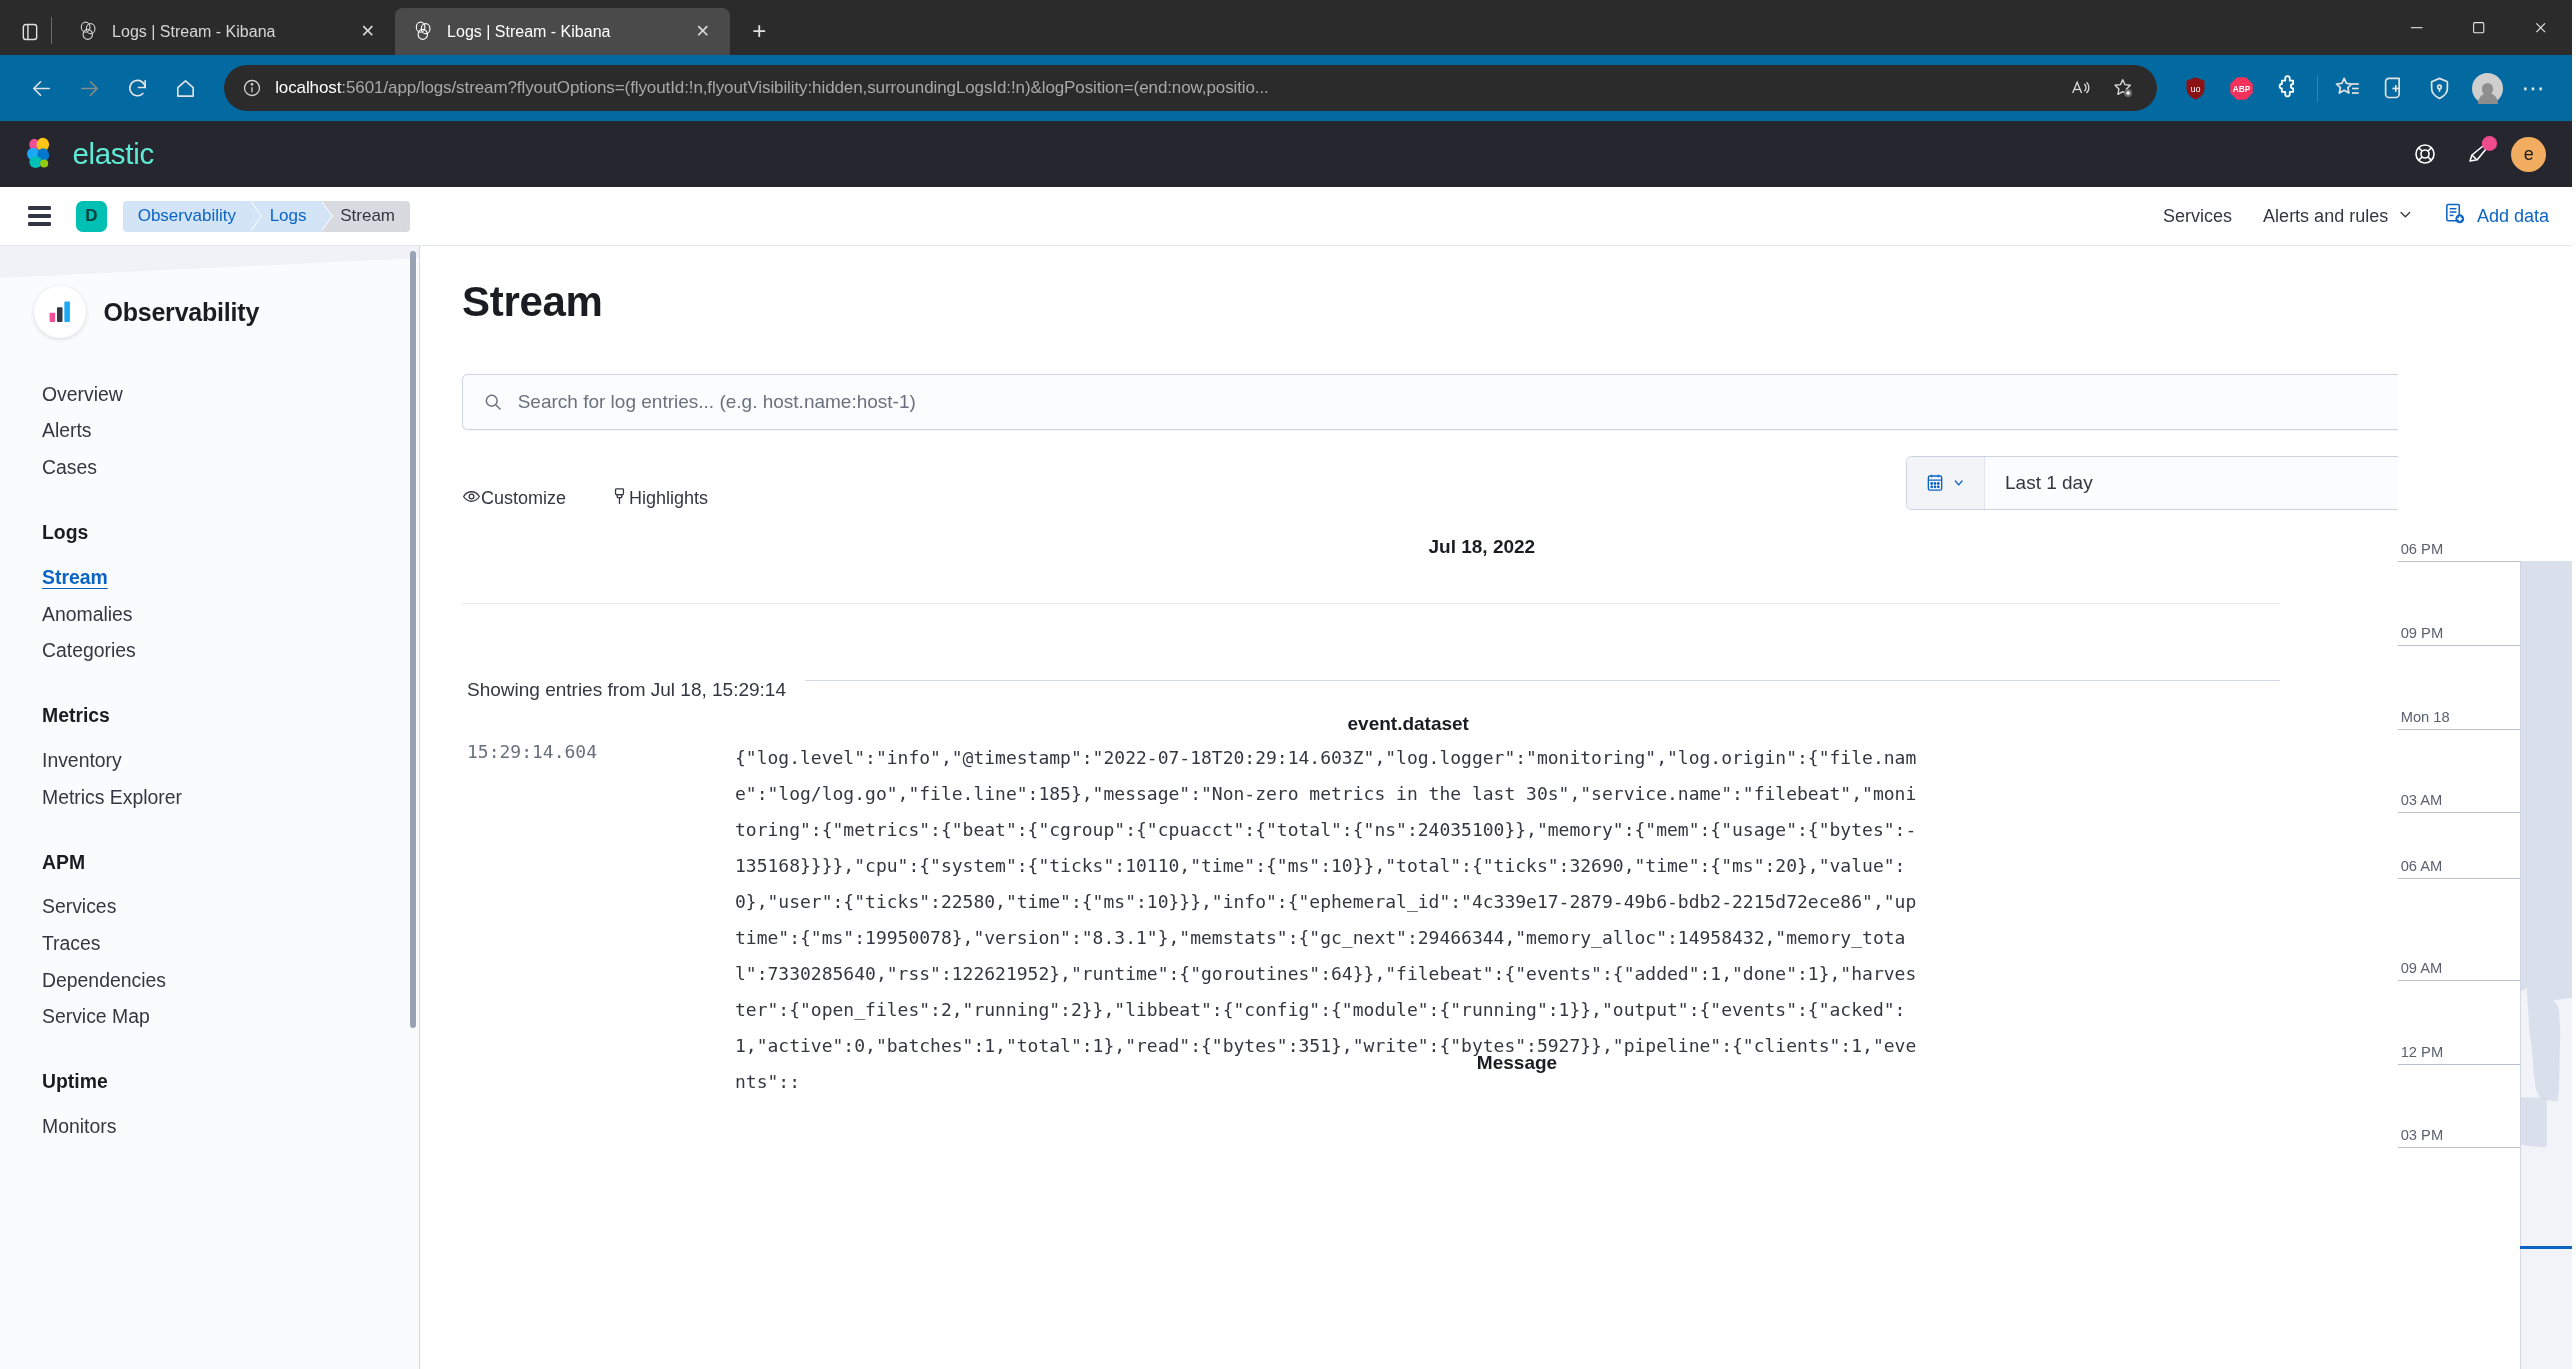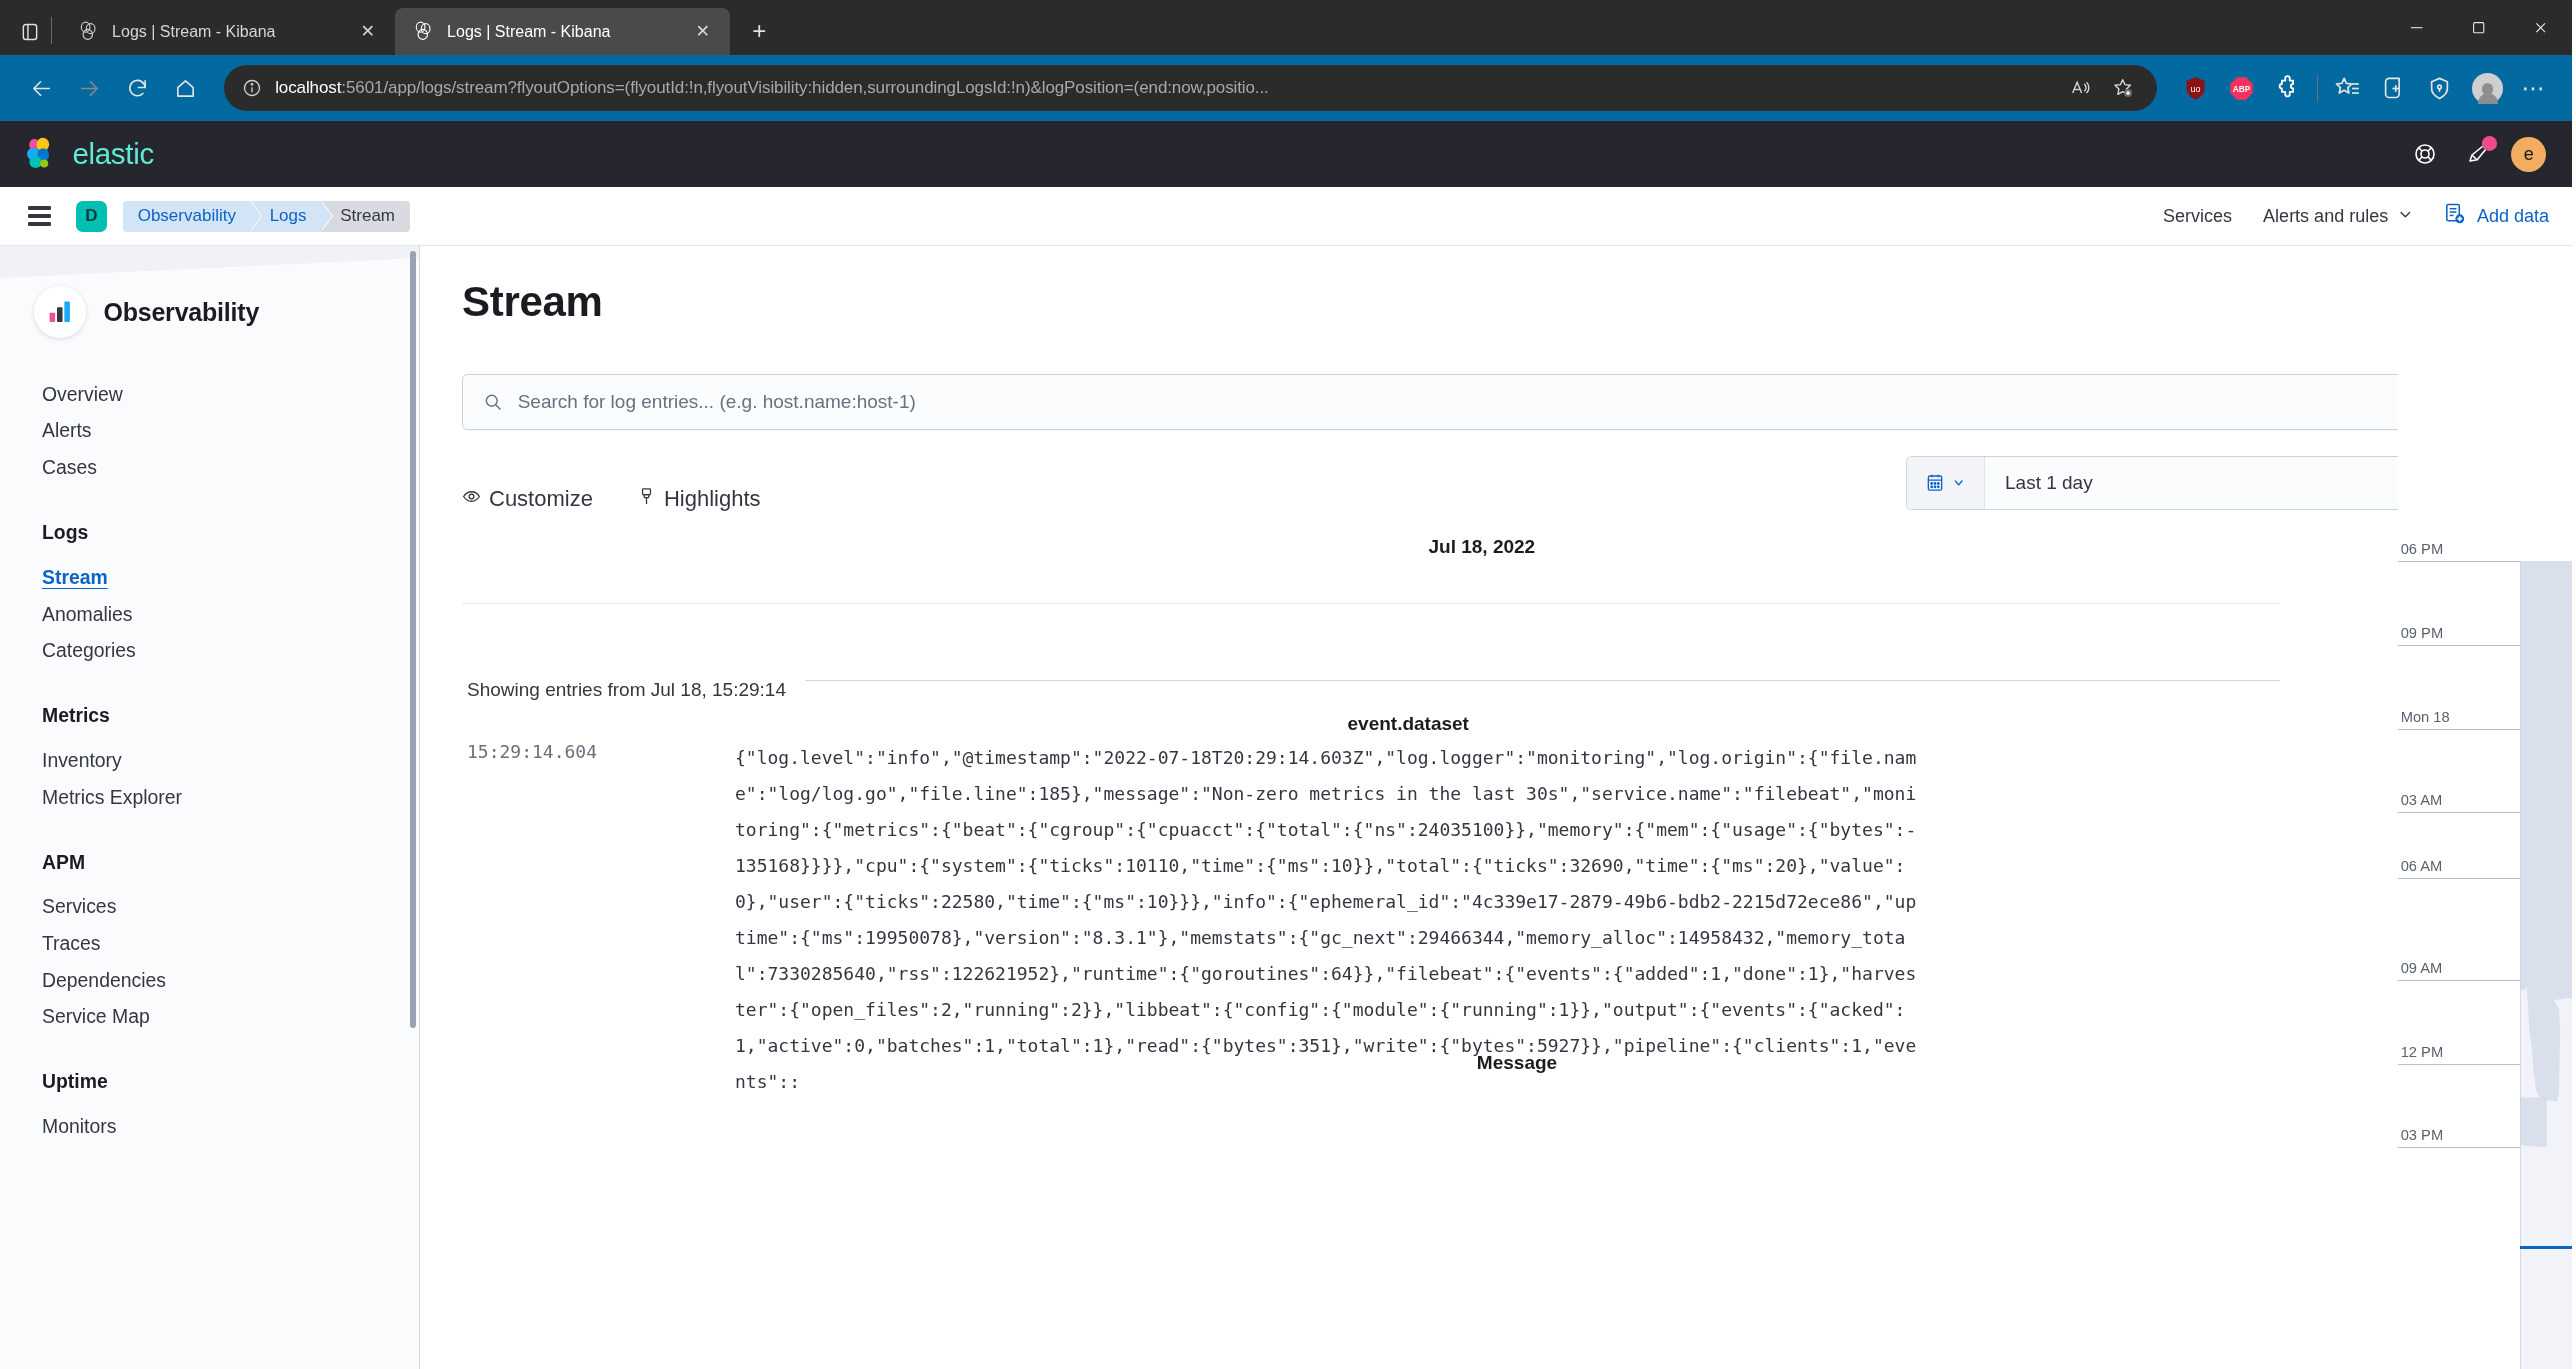--- a/index.html
+++ b/index.html
@@ -330,22 +330,22 @@
   .log-search .mag svg { width: 20px; height: 20px; }
   .log-search .ph { color: #6a717e; font-size: 19px; }
 
   .toolbar {
     display: flex; align-items: center;
     padding: 36px 0 0 42px;
     position: relative;
     height: 101px;
   }
   .tool-btn {
-    display: flex; align-items: center; gap: 8px;
-    font-size: 22px; color: #343741;
+    display: flex; align-items: center; gap: 0;
+    font-size: 18px; color: #343741;
     margin-right: 44px;
   }
   .tool-btn svg { width: 19px; height: 19px; }
 
   .datepicker {
     position: absolute;
     left: 1486px; top: 25.5px;
     width: 754px; height: 54px;
     display: flex;
     border: 0.7px solid #cdd3df;

